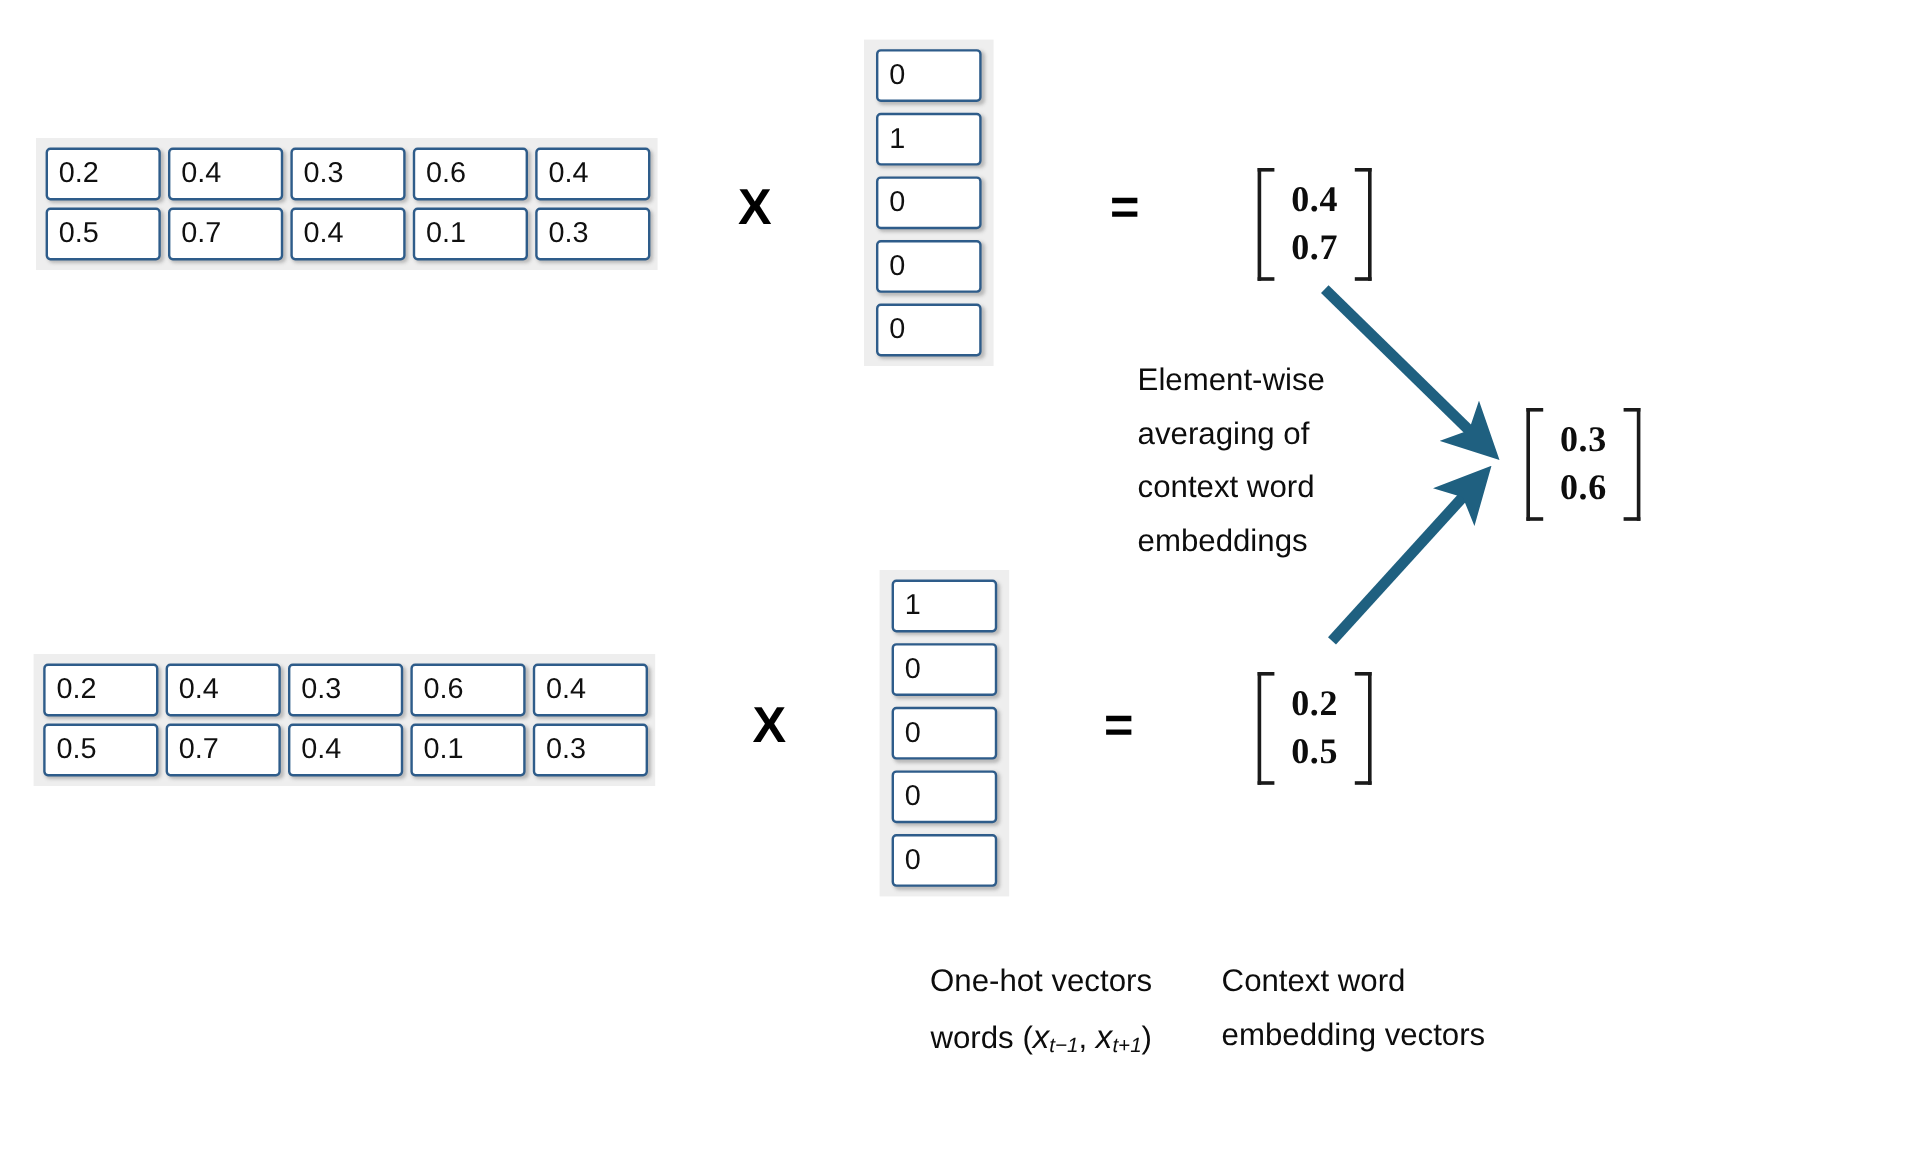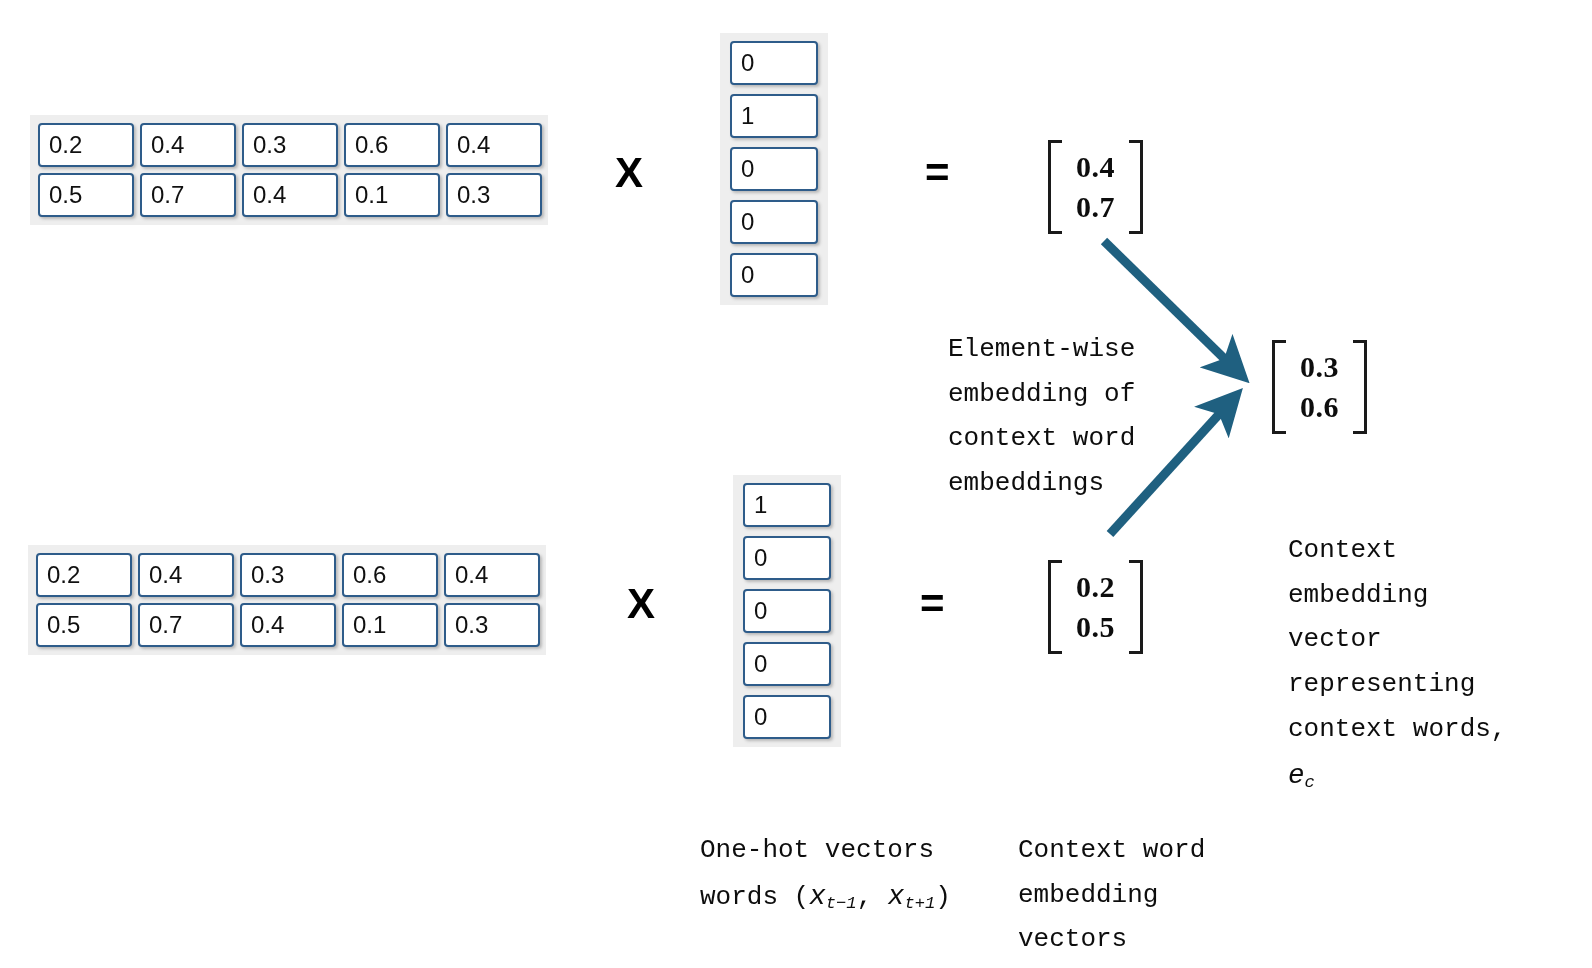--- a/index.html
+++ b/index.html
@@ -96,25 +96,24 @@
     font-weight: bold;
     color: #0d0d0d;
     line-height: 1.32;
     text-align: center;
     letter-spacing: 0.5px;
   }
 
   
   .txt {
     position: absolute;
-    font-family: Liberation Mono, monospace;
+    font-family: Liberation Sans, sans-serif;
     font-size: 26px;
     color: #0d0d0d;
     line-height: 1.72;
-    margin-top: 33px;
   }
   .txt sub {
     font-size: 0.66em;
     font-style: italic;
     vertical-align: -0.22em;
   }
   .txt sup {
     font-size: 0.66em;
     font-style: italic;
     vertical-align: 0.5em;
@@ -224,35 +223,28 @@
       <marker id="ah" markerWidth="5.2" markerHeight="5.2" refX="3.4" refY="2.6" orient="auto" markerUnits="strokeWidth">
         <path d="M0,0 L5.2,2.6 L0,5.2 L1.25,2.6 Z" fill="#1F6080"></path>
       </marker>
     </defs>
     <line x1="1104" y1="241" x2="1238" y2="372" stroke="#1F6080" stroke-width="9" marker-end="url(#ah)"></line>
     <line x1="1110" y1="534" x2="1232" y2="400" stroke="#1F6080" stroke-width="9" marker-end="url(#ah)"></line>
   </svg>
 
   <div class="txt" style="left:948px; top:294px; width:230px;">
     <div>Element-wise</div>
-    <div>embedding of</div>
+    <div>averaging of</div>
     <div>context word</div>
     <div>embeddings</div>
   </div>
 
-  <div class="txt" style="left:1288px; top:495px; width:260px;">
-    <div>Context embedding</div>
-    <div>vector representing</div>
-    <div>
-      <span>context words, </span><span class="mvar">e</span><sub>c</sub>
-    </div>
-  </div>
-
-
-  <div class="txt" style="left:700px; top:795px; width:260px;">
+
+
+  <div class="txt" style="left:700px; top:795px; width:260px;text-align:right;">
     <div>One-hot vectors</div>
     <div>
       <span>words (</span><span class="mvar">x</span><sub>t−1</sub><span>, </span><span class="mvar">x</span><sub>t+1</sub><span>)</span>
     </div>
   </div>
 
   <div class="txt" style="left:1018px; top:795px; width:250px;">
     <div>Context word</div>
     <div>embedding vectors</div>
   </div>

